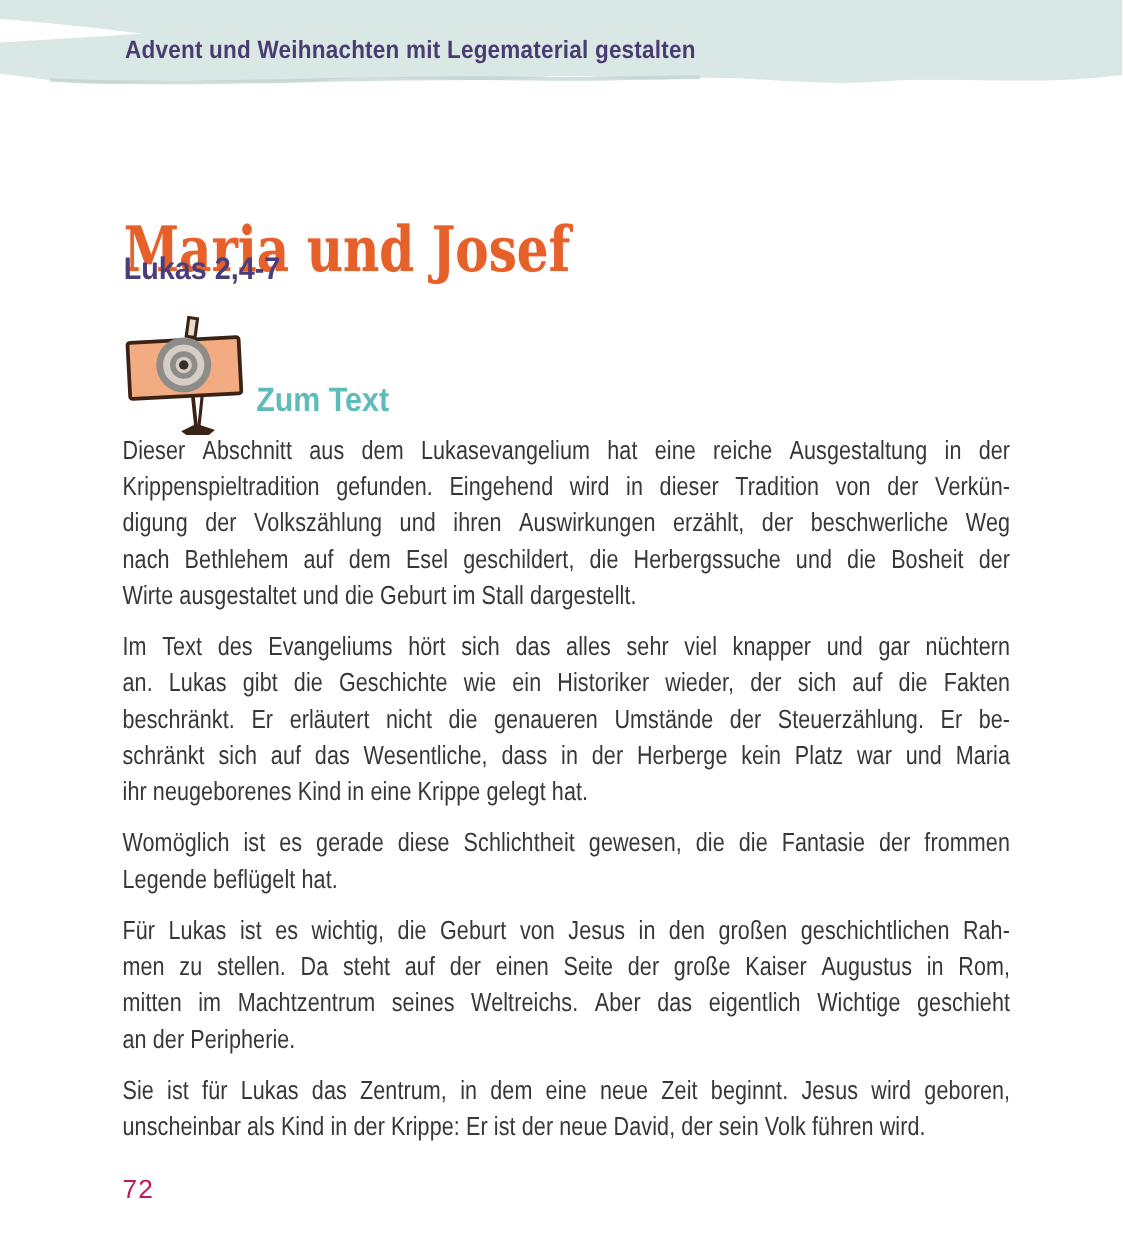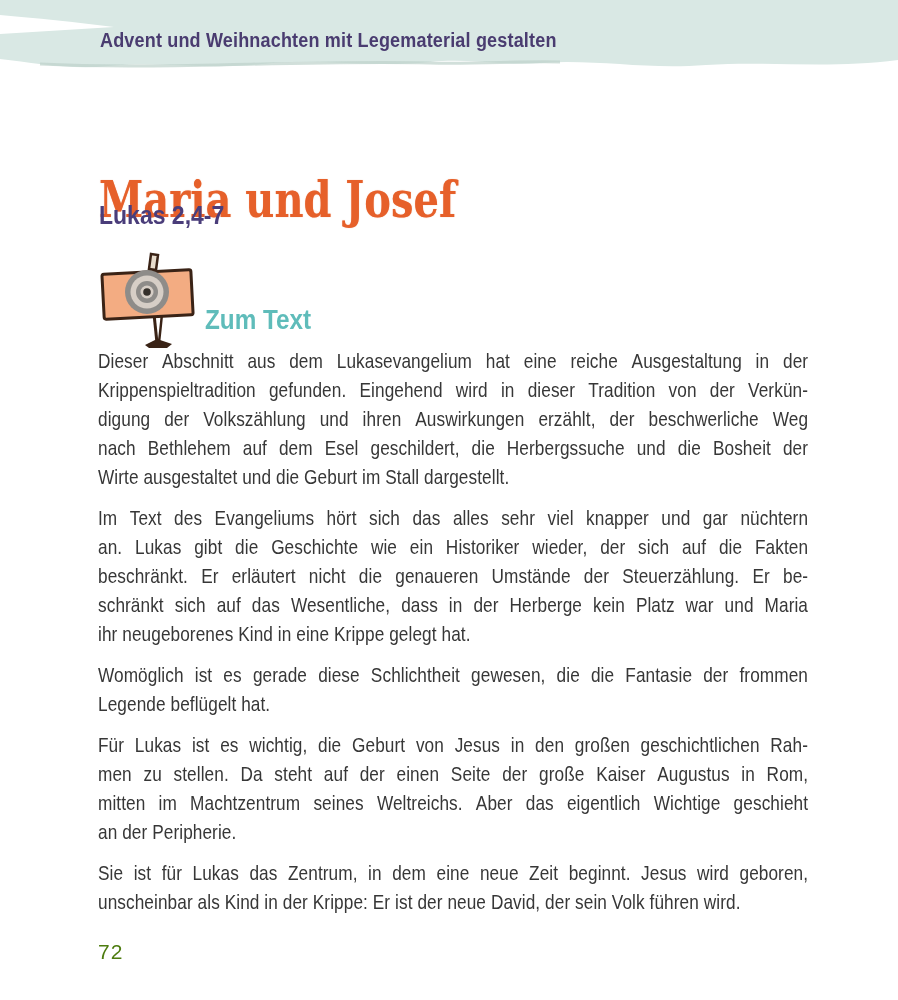--- a/index.html
+++ b/index.html
@@ -62,21 +62,21 @@
   .para:last-child { margin-bottom: 0; }
   .para-line {
     display: flex; justify-content: space-between;
     height: 29px; overflow: visible; white-space: pre;
   }
   .para-line span { white-space: pre; }
   .para-line.last { display: block; white-space: pre; }
   
   .page-number {
     position: absolute; left: 98px; top: 940px;
-    font-size: 21px; color: #4d7c0f; letter-spacing: 1px;
+    font-size: 21px; color: #be185d; letter-spacing: 1px;
   }
 </style>
 </head>
 <body>
 
 <div class="page">
 
   <svg class="band-svg" width="898" height="90" viewBox="0 0 898 90" aria-hidden="true">
     <path d="M0,0 H898 V60
              C 830,69 770,61 706,65

